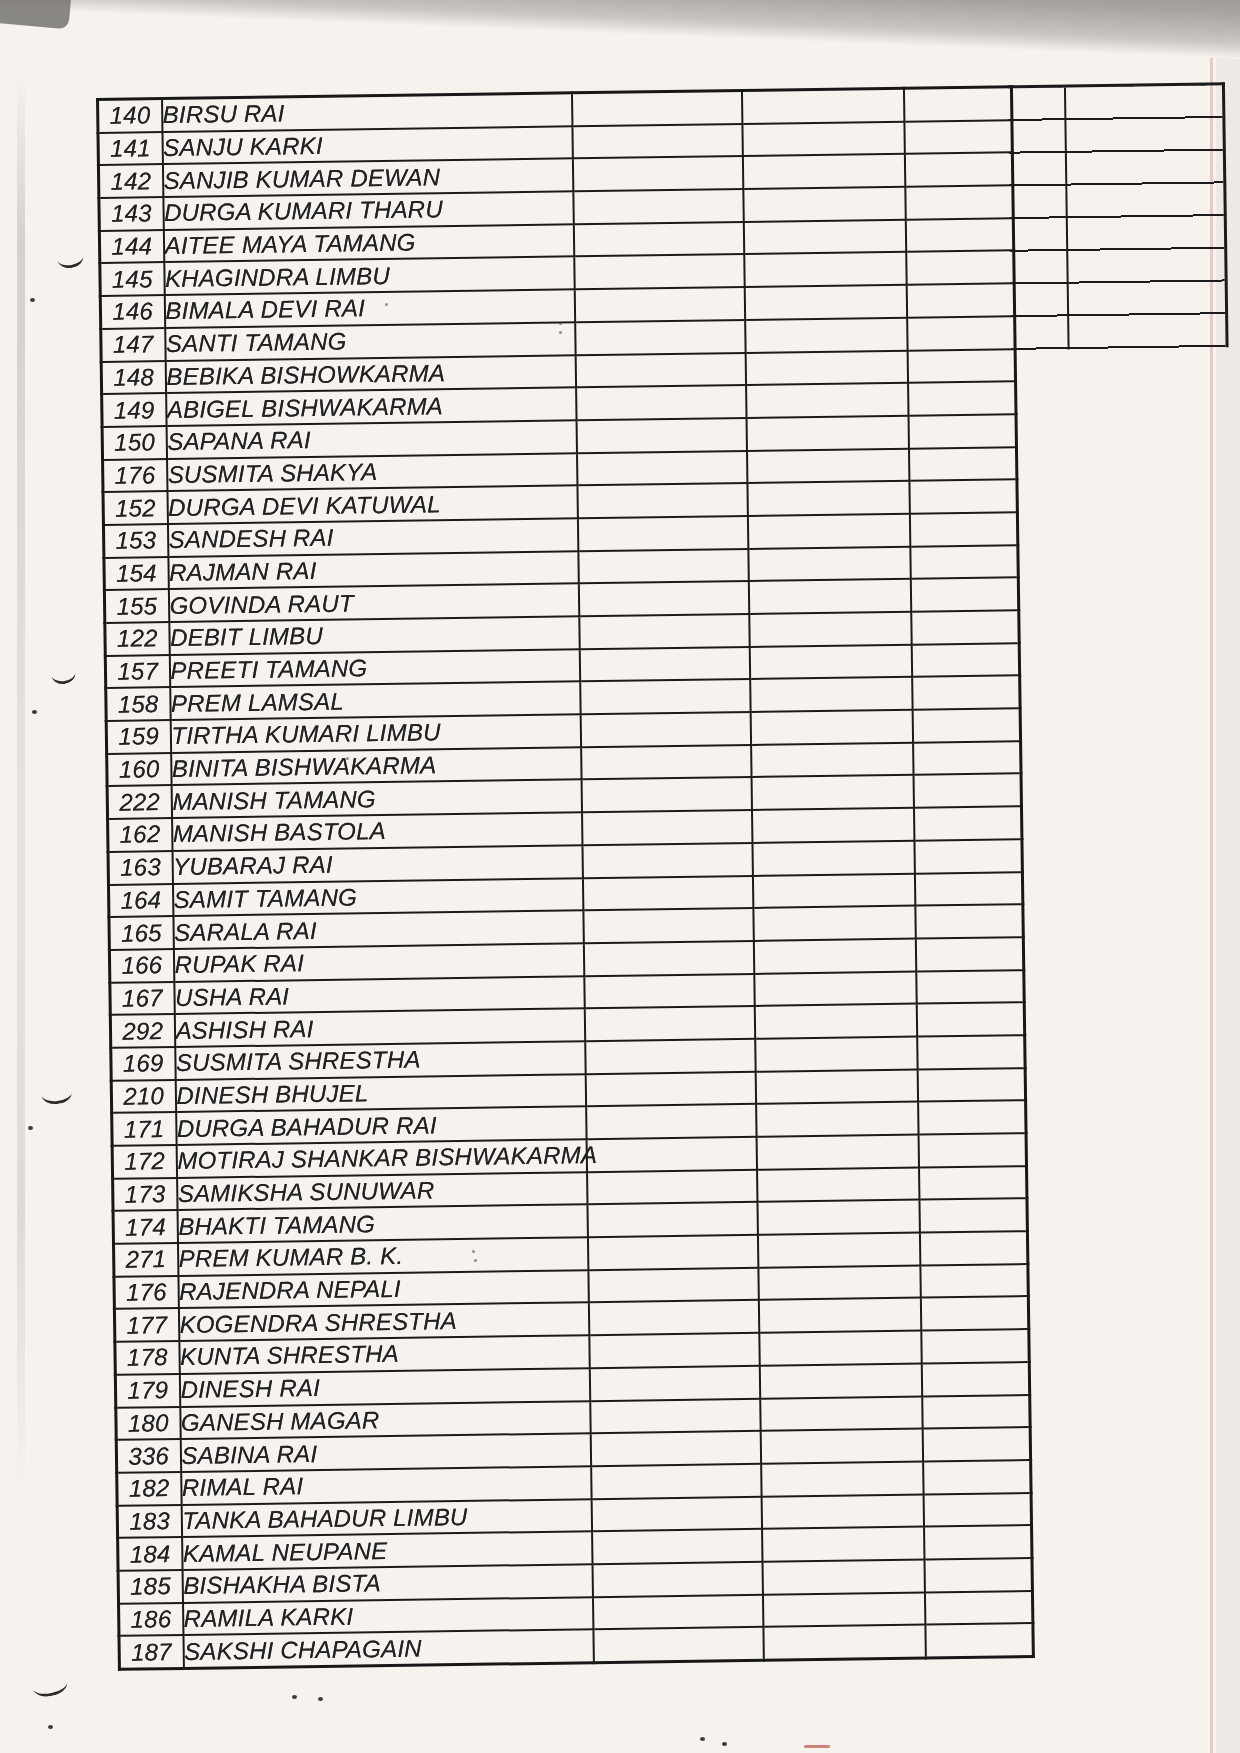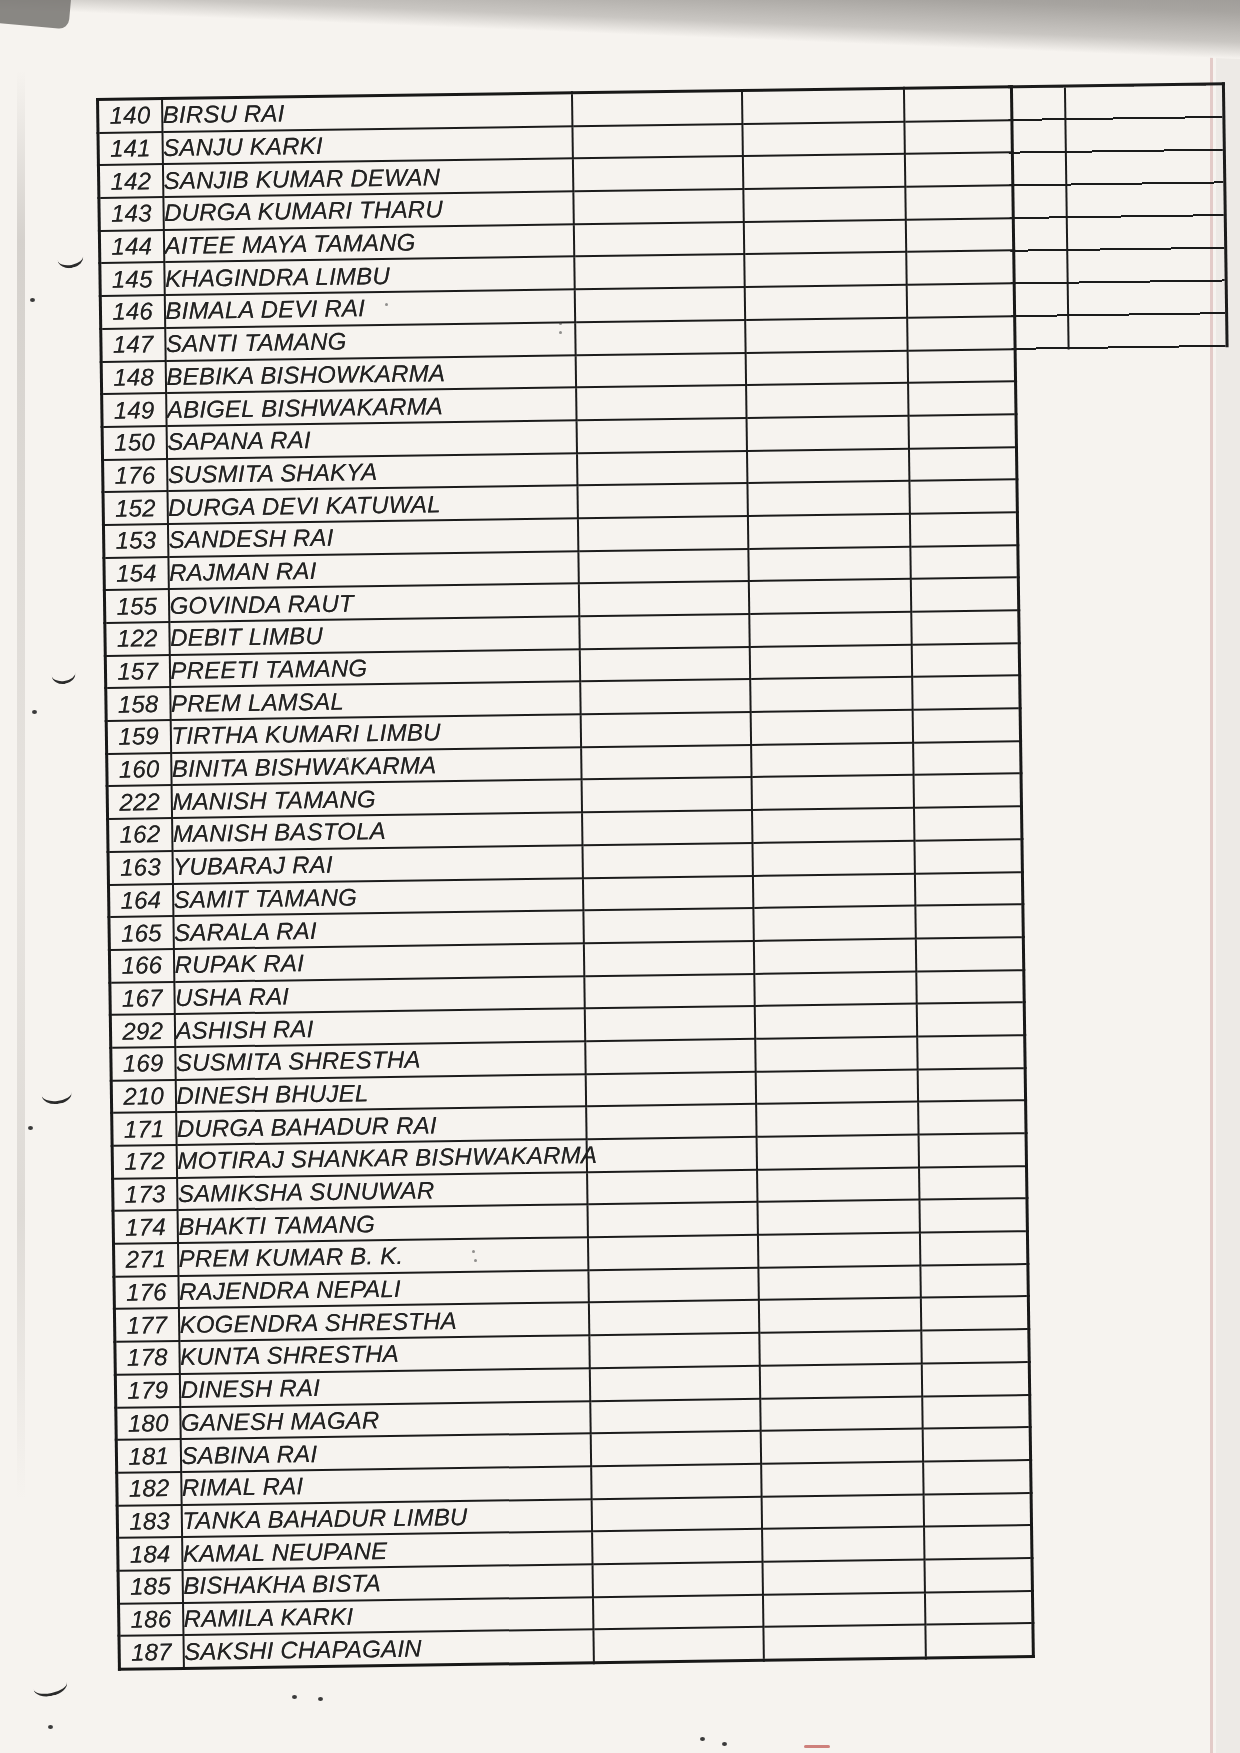--- a/index.html
+++ b/index.html
@@ -395,21 +395,21 @@
 
           <tr>
             <td class="no-cell">180</td>
             <td class="name-cell">GANESH MAGAR</td>
             <td class="empty-cell"></td>
             <td class="empty-cell"></td>
             <td class="empty-cell"></td>
           </tr>
 
           <tr>
-            <td class="no-cell">181</td>
+            <td class="no-cell">336</td>
             <td class="name-cell">SABINA RAI</td>
             <td class="empty-cell"></td>
             <td class="empty-cell"></td>
             <td class="empty-cell"></td>
           </tr>
 
           <tr>
             <td class="no-cell">182</td>
             <td class="name-cell">RIMAL RAI</td>
             <td class="empty-cell"></td>

